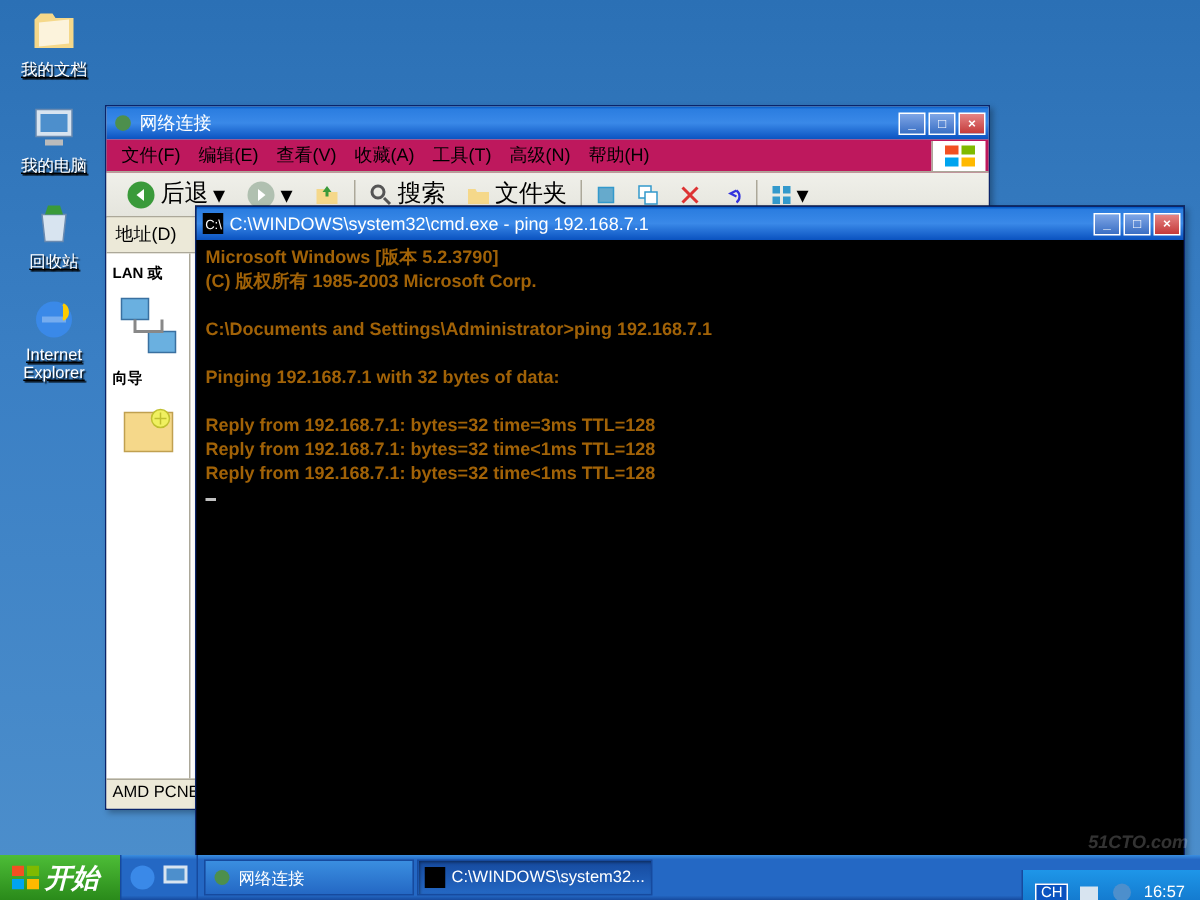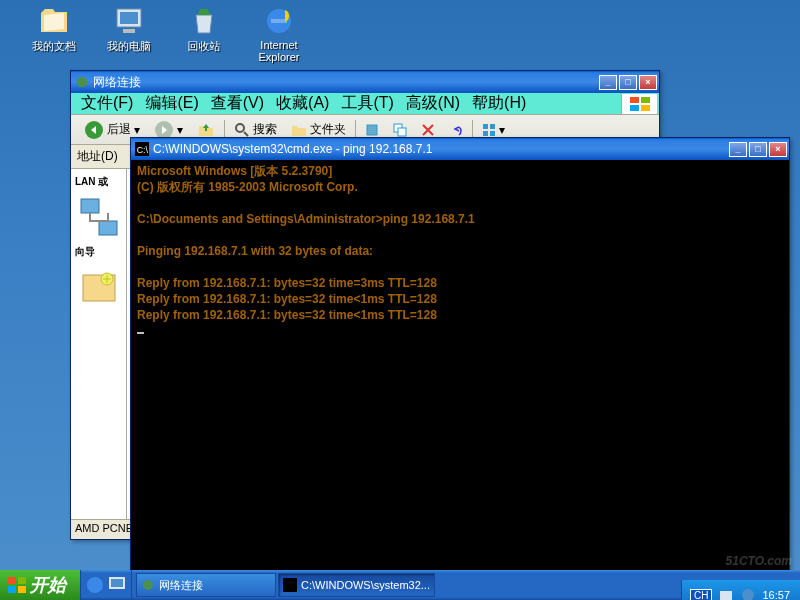--- a/index.html
+++ b/index.html
@@ -1,38 +1,38 @@
 <!DOCTYPE html>
 <html><head>
 <meta charset="utf-8">
 <style>
 * { margin:0; padding:0; box-sizing:border-box; font-family:"SimSun",Tahoma,sans-serif; }
 body { width:800px; height:600px; background:linear-gradient(to bottom,#2b70b5 0%,#3a7fc4 40%,#4d8fcc 100%); overflow:hidden; position:relative; }
 
 
-.desktop { position:absolute; left:24px; top:5px; display:flex; flex-direction:row; gap:15px; }
+.desktop { position:absolute; left:6px; top:5px; display:flex; flex-direction:column; gap:15px;text-decoration:underline; }
 .dicon { width:60px; text-align:center; color:#fff; font-size:11px; cursor:pointer; }
 .dicon .ic { width:32px; height:32px; margin:0 auto 2px; }
 .dicon span { text-shadow:1px 1px 1px #000; }
 
 
 .window { position:absolute; background:#ece9d8; border:1px solid #0a246a; box-shadow:2px 2px 4px rgba(0,0,0,0.3); }
 .titlebar { height:22px; background:linear-gradient(to bottom,#0058c4,#2b7de0 8%,#3a89e8 50%,#0a52c0); display:flex; align-items:center; padding:0 2px 0 4px; color:#fff; font-size:12px; }
 .titlebar .ticon { width:14px; height:14px; margin-right:4px; }
 .titlebar .ttl { flex:1; }
 .winbtns { display:flex; gap:2px; }
 .winbtn { width:18px; height:15px; background:linear-gradient(to bottom,#7fa6e6,#3a6fc4); border:1px solid #fff; display:flex; align-items:center; justify-content:center; font-size:9px; font-weight:bold; color:#fff; cursor:pointer; }
 .winbtn.close { background:linear-gradient(to bottom,#e68585,#c43a3a); }
 
 
 #explorer { left:70px; top:70px; width:590px; height:470px; }
-.menubar { height:22px; background:#5eead4; border-bottom:1px solid #aca899; display:flex; align-items:center; padding:0 4px; font-size:16px; position:relative; }
+.menubar { height:22px; background:#be185d; border-bottom:1px solid #aca899; display:flex; align-items:center; padding:0 4px; font-size:12px; position:relative; }
 .menubar .mi { padding:2px 6px; cursor:pointer; }
 .menubar .logo { position:absolute; right:2px; top:1px; width:36px; height:20px; background:#fff; border-left:1px solid #aca899; display:flex; align-items:center; justify-content:center; }
-.toolbar { height:30px; background:linear-gradient(to bottom,#f0f0ea,#e5e5dd); border-bottom:1px solid #aca899; display:flex; align-items:center; padding:0 6px; gap:0; font-size:12px; }
+.toolbar { height:30px; background:linear-gradient(to bottom,#f0f0ea,#e5e5dd); border-bottom:1px solid #aca899; display:flex; align-items:center; padding:0 6px; gap:0; font-size:16px; }
 .tbtn { padding:3px 6px; display:flex; align-items:center; gap:3px; cursor:pointer; border:1px solid transparent; }
 .tsep { width:1px; height:20px; background:#aca899; margin:0 2px; }
 .addrbar { height:24px; background:#ece9d8; border-bottom:1px solid #aca899; display:flex; align-items:center; padding:0 6px; font-size:12px; }
 .content { flex:1; display:flex; background:#fff; height:calc(100% - 22px - 22px - 30px - 24px - 20px); }
 .leftpane { width:56px; border-right:1px solid #aca899; padding:6px 4px; font-size:12px; }
 .section-hdr { font-weight:bold; margin-bottom:4px; font-size:10px; }
 .bigicon { width:44px; height:44px; margin:6px auto; display:block; cursor:pointer; }
 .statusbar { height:20px; background:#ece9d8; border-top:1px solid #aca899; font-size:11px; padding:2px 4px; }
 
 

